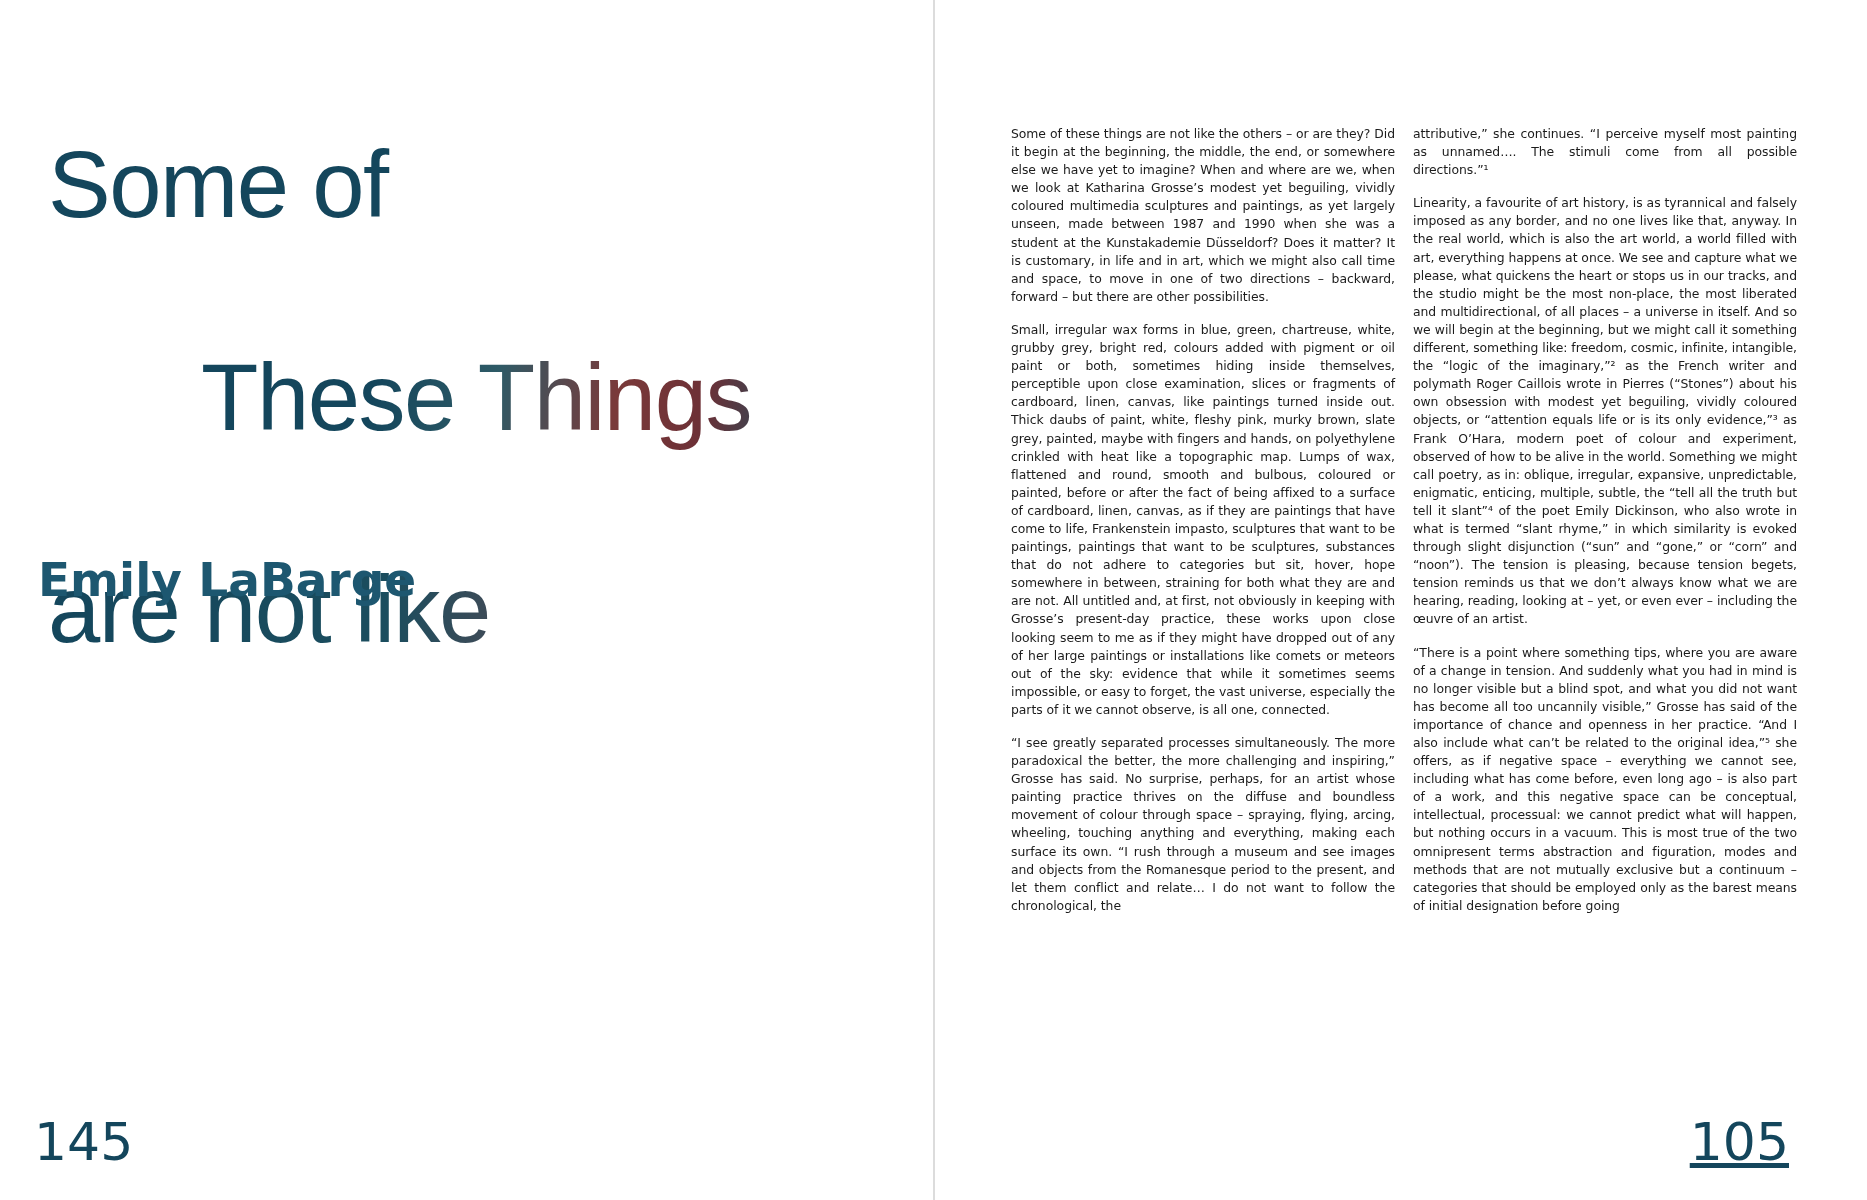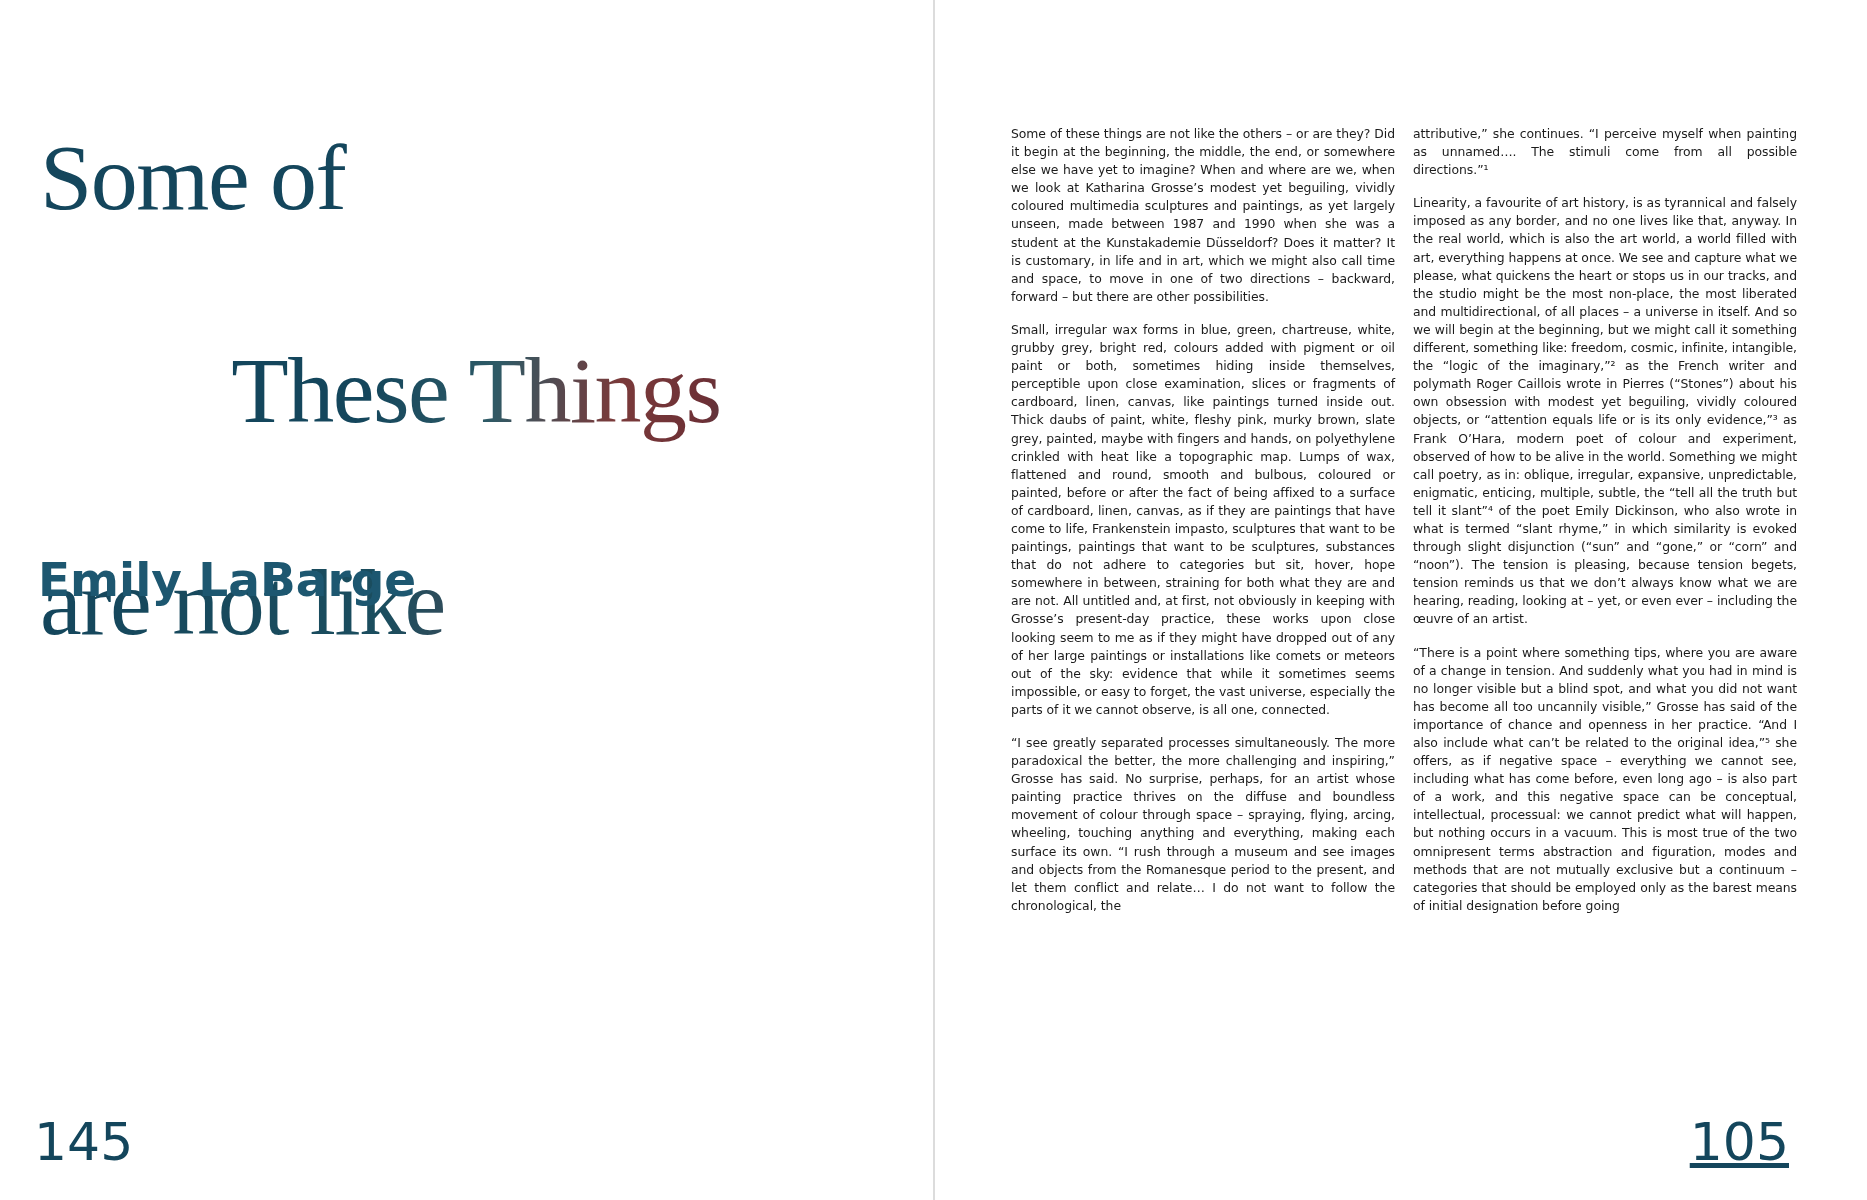--- a/index.html
+++ b/index.html
@@ -31,27 +31,27 @@
   }
   .page-right { width: 904px; }
 
   
   .title-block {
     position: absolute;
     left: 36px; top: 14px;
     width: 880px;
   }
   .title {
-    font-family: Liberation Serif, serif;
+    font-family: Liberation Sans, sans-serif;
     font-weight: 400;
     font-size: 94px;
     line-height: 1.13;
     letter-spacing: -1.5px;
     color: #14465c;
-    margin: 4px;
+    margin: 12px;
     white-space: pre-line;
   }
   .title .ln { display: block; }
   .title .ln1 { color: #14465c; }
   .title .ln2 {
     background: linear-gradient(100deg,#14465c 0%,#14465c 38%,#2e5a66 52%,#7a3a3a 66%,#6d3036 76%,#1d4f60 88%,#14465c 100%);
     -webkit-background-clip: text;
     background-clip: text;
     color: transparent;
     text-align: center;
@@ -133,21 +133,21 @@
   <div class="gutter"></div>
 
   <div class="page page-right">
     <div class="columns">
       <div class="col">
         <p>Some of these things are not like the others – or are they? Did it begin at the beginning, the middle, the end, or somewhere else we have yet to imagine? When and where are we, when we look at Katharina Grosse’s modest yet beguiling, vividly coloured multimedia sculptures and paintings, as yet largely unseen, made between 1987 and 1990 when she was a student at the Kunstakademie Düsseldorf? Does it matter? It is customary, in life and in art, which we might also call time and space, to move in one of two directions – backward, forward – but there are other possibilities.</p>
         <p>Small, irregular wax forms in blue, green, chartreuse, white, grubby grey, bright red, colours added with pigment or oil paint or both, sometimes hiding inside themselves, perceptible upon close examination, slices or fragments of cardboard, linen, canvas, like paintings turned inside out. Thick daubs of paint, white, fleshy pink, murky brown, slate grey, painted, maybe with fingers and hands, on polyethylene crinkled with heat like a topographic map. Lumps of wax, flattened and round, smooth and bulbous, coloured or painted, before or after the fact of being affixed to a surface of cardboard, linen, canvas, as if they are paintings that have come to life, Frankenstein impasto, sculptures that want to be paintings, paintings that want to be sculptures, substances that do not adhere to categories but sit, hover, hope somewhere in between, straining for both what they are and are not. All untitled and, at first, not obviously in keeping with Grosse’s present-day practice, these works upon close looking seem to me as if they might have dropped out of any of her large paintings or installations like comets or meteors out of the sky: evidence that while it sometimes seems impossible, or easy to forget, the vast universe, especially the parts of it we cannot observe, is all one, connected.</p>
         <p>“I see greatly separated processes simultaneously. The more paradoxical the better, the more challenging and inspiring,” Grosse has said. No surprise, perhaps, for an artist whose painting practice thrives on the diffuse and boundless movement of colour through space – spraying, flying, arcing, wheeling, touching anything and everything, making each surface its own. “I rush through a museum and see images and objects from the Romanesque period to the present, and let them conflict and relate… I do not want to follow the chronological, the</p>
       </div>
       <div class="col">
-        <p>attributive,” she continues. “I perceive myself when painting as unnamed…. The stimuli come from all possible directions.”¹</p>
+        <p>attributive,” she continues. “I perceive myself most painting as unnamed…. The stimuli come from all possible directions.”¹</p>
         <p>Linearity, a favourite of art history, is as tyrannical and falsely imposed as any border, and no one lives like that, anyway. In the real world, which is also the art world, a world filled with art, everything happens at once. We see and capture what we please, what quickens the heart or stops us in our tracks, and the studio might be the most non-place, the most liberated and multidirectional, of all places – a universe in itself. And so we will begin at the beginning, but we might call it something different, something like: freedom, cosmic, infinite, intangible, the “logic of the imaginary,”² as the French writer and polymath Roger Caillois wrote in Pierres (“Stones”) about his own obsession with modest yet beguiling, vividly coloured objects, or “attention equals life or is its only evidence,”³ as Frank O’Hara, modern poet of colour and experiment, observed of how to be alive in the world. Something we might call poetry, as in: oblique, irregular, expansive, unpredictable, enigmatic, enticing, multiple, subtle, the “tell all the truth but tell it slant”⁴ of the poet Emily Dickinson, who also wrote in what is termed “slant rhyme,” in which similarity is evoked through slight disjunction (“sun” and “gone,” or “corn” and “noon”). The tension is pleasing, because tension begets, tension reminds us that we don’t always know what we are hearing, reading, looking at – yet, or even ever – including the œuvre of an artist.</p>
         <p>“There is a point where something tips, where you are aware of a change in tension. And suddenly what you had in mind is no longer visible but a blind spot, and what you did not want has become all too uncannily visible,” Grosse has said of the importance of chance and openness in her practice. “And I also include what can’t be related to the original idea,”⁵ she offers, as if negative space – everything we cannot see, including what has come before, even long ago – is also part of a work, and this negative space can be conceptual, intellectual, processual: we cannot predict what will happen, but nothing occurs in a vacuum. This is most true of the two omnipresent terms abstraction and figuration, modes and methods that are not mutually exclusive but a continuum – categories that should be employed only as the barest means of initial designation before going</p>
       </div>
     </div>
     <div class="folio folio-right">105</div>
   </div>
 
 </div>
 
 </body></html>

